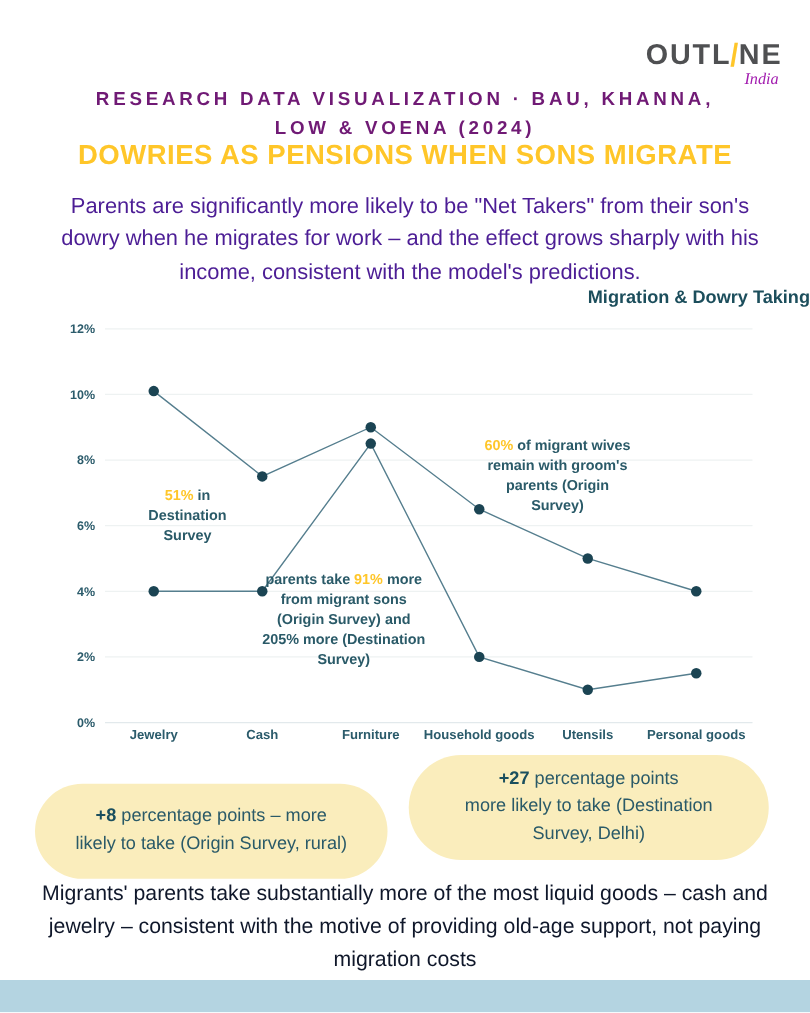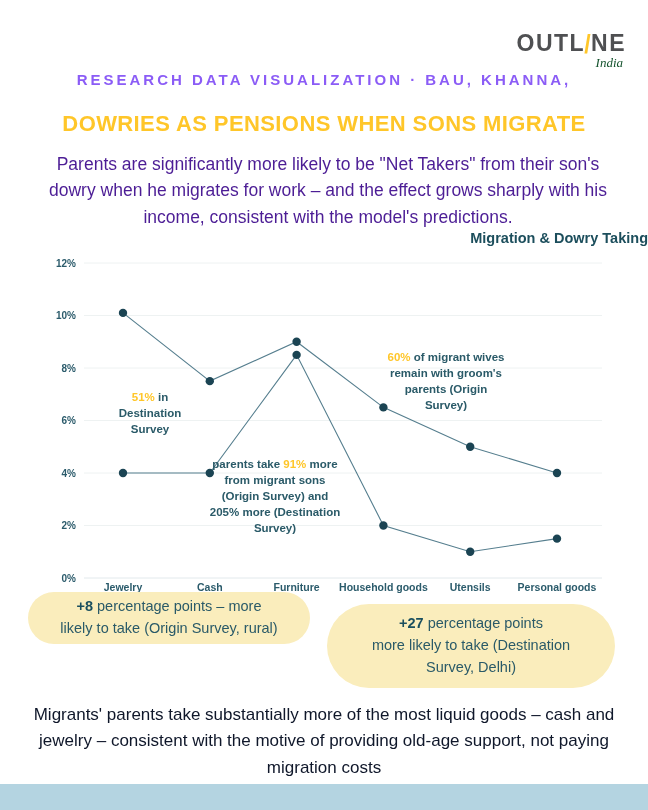--- a/index.html
+++ b/index.html
@@ -5,64 +5,65 @@
   html,body { margin:0; padding:0; background:#ffffff; }
   .page {
     position:relative; width:648px; height:810px; overflow:hidden;
     background:#ffffff; font-family:"Liberation Sans", sans-serif;
   }
 
   
   .logo { position:absolute; top:16px; right:22px; text-align:right; line-height:1;margin-top:16px; }
   .logo-word { font-size:23px; font-weight:700; color:#4f5052; letter-spacing:1.5px; }
   .logo-slash { color:#ffc629; font-weight:600; display:inline-block; transform:scaleY(1.12) translateY(1px); margin:0 -1px; }
-  .logo-sub { font-family:"Liberation Serif", serif; font-style:italic; color:#14532d; font-size:13px; margin-top:1px; padding-right:3px; }
+  .logo-sub { font-family:"Liberation Serif", serif; font-style:italic; color:#a21caf; font-size:13px; margin-top:1px; padding-right:3px; }
 
   
   .kicker { position:absolute; top:69px; left:0; width:100%; text-align:center;
-    color:#8b5cf6; font-weight:800; font-size:15px; letter-spacing:3px; line-height:1.5; }
+    color:#701a75; font-weight:800; font-size:15px; letter-spacing:3px; line-height:1.5; }
   .title { position:absolute; top:111px; left:0; width:100%; margin:0; text-align:center;
     color:#ffc629; font-size:22px; font-weight:800; letter-spacing:0.4px; }
   .subtitle { position:absolute; top:147px; left:50%; transform:translateX(-50%); width:592px; margin:4px;
     text-align:center; color:#4c1d95; font-size:17.5px; line-height:1.5; font-weight:500; }
 
   
   .chart-title { position:absolute; top:230px; left:0; width:100%; box-sizing:border-box; padding-left:36px;
     text-align:right; color:#1c4e5c; font-size:14.5px; font-weight:600; }
   .chart { position:absolute; top:250px; left:0; width:648px; height:350px; }
   .chart svg { position:absolute; top:0; left:0; }
   .annotation { position:absolute; transform:translateX(-50%); width:max-content; text-align:center;
     font-size:11.5px; font-weight:600; color:#2a5a68; line-height:1.4; }
   .annotation .hl { color:#ffc629; }
 
   
   .pill { position:absolute; background:#faedbc; border-radius:42px; display:flex; align-items:center;
     justify-content:center; text-align:center; color:#2a5a68; font-size:14.5px; line-height:1.5;
     font-weight:500; box-sizing:border-box; padding:8px 12px; }
   .pill b { color:#1a4f5e; font-weight:800; }
-  .pill-left  { left:28px;  top:592px; width:282px; height:52px; }
+  .pill-left  { left:28px;  top:627px; width:282px; height:76px; }
   .pill-right { left:327px; top:604px; width:288px; height:84px; }
 
   
   .footer { position:absolute; top:702px; left:50%; transform:translateX(-50%); width:620px;
     text-align:center; color:#0f172a; font-size:17px; line-height:1.55; font-weight:500; }
   .bottom-bar { position:absolute; left:0; bottom:0; width:100%; height:26px; background:#b4d4e1; }
 </style>
 </head>
 <body>
 
 <div class="page">
 
   <div class="logo">
     <div class="logo-word"><span>OUTL</span><span class="logo-slash">/</span><span>NE</span></div>
     <div class="logo-sub">India</div>
   </div>
 
   <div class="kicker">
     <div>RESEARCH DATA VISUALIZATION · BAU, KHANNA,</div>
+    <div>LOW &amp; VOENA (2024)</div>
   </div>
 
   <h1 class="title">DOWRIES AS PENSIONS WHEN SONS MIGRATE</h1>
 
   <p class="subtitle">Parents are significantly more likely to be "Net Takers" from their son's dowry when he migrates for work – and the effect grows sharply with his income, consistent with the model's predictions.</p>
 
   <div class="chart-title">Migration &amp; Dowry Taking</div>
 
   <div class="chart">
     <svg id="chart-svg" width="648" height="350" viewBox="0 0 648 350">

